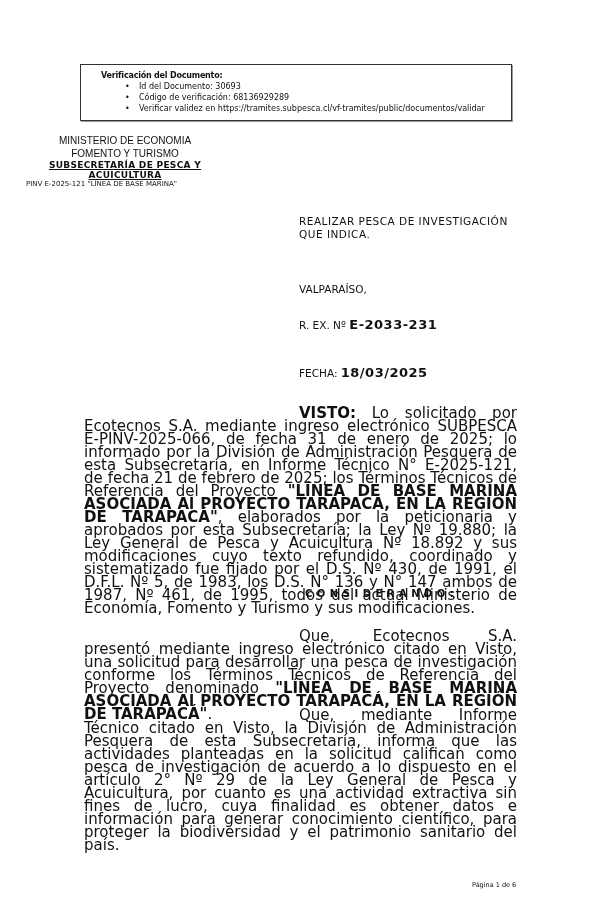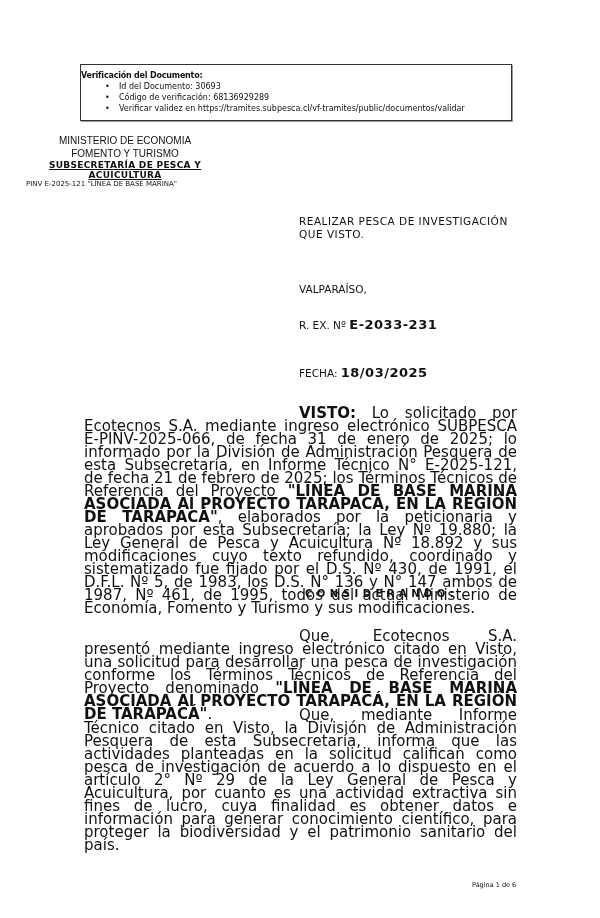--- a/index.html
+++ b/index.html
@@ -3,21 +3,21 @@
 <meta charset="utf-8">
 <style>
   html, body { margin: 0; padding: 0; }
   body {
     width: 600px; height: 918px; background: #ffffff; position: relative; overflow: hidden;
     font-family: "DejaVu Sans", "Liberation Sans", sans-serif; color: #111;
   }
   .verif-box {
     position: absolute; left: 80px; top: 64px; width: 432px; height: 57px;
     border: 1px solid #333; box-shadow: 1px 1px 0 #999;
-    font-size: 8px; line-height: 11px; box-sizing: border-box; padding: 5px 0 0 0;
+    font-size: 8px; line-height: 11px; box-sizing: border-box; padding: 5px 0 0 20px;
   }
   .verif-title { font-weight: bold; letter-spacing: -0.2px; }
   .verif-list { margin: 0; padding: 0; list-style: none; }
   .verif-list li { position: relative; padding-left: 38px; white-space: nowrap; overflow: hidden; }
   .verif-list li .bullet { position: absolute; left: 24px; top: 0; }
   .header-left { position: absolute; left: 30px; top: 134px; width: 190px; text-align: center; }
   .ministry { font-family: "Liberation Sans", sans-serif; font-size: 10px; line-height: 13px; }
   .subsec { font-weight: bold; font-size: 9px; line-height: 10px; text-decoration: underline; letter-spacing: 0.3px; }
   .pinv { font-size: 7px; line-height: 9px; white-space: nowrap; margin-left: -4px; text-align: left; }
   .right-col { position: absolute; left: 299px; width: 218px; font-size: 10.5px; }
@@ -54,21 +54,21 @@
 <div class="header-left">
   <div class="ministry">MINISTERIO DE ECONOMIA</div>
   <div class="ministry">FOMENTO Y TURISMO</div>
   <div class="subsec">SUBSECRETARÍA DE PESCA Y</div>
   <div class="subsec">ACUICULTURA</div>
   <div class="pinv">PINV E-2025-121 "LÍNEA DE BASE MARINA"</div>
 </div>
 
 <div class="right-col title-block">
   <span>REALIZAR PESCA DE INVESTIGACIÓN</span>
-  <span>QUE VISTO.</span>
+  <span>QUE INDICA.</span>
 </div>
 
 <div class="right-col city">VALPARAÍSO,</div>
 
 <div class="right-col rex">
   <span>R. EX. Nº </span><span class="num">E-2033-231</span>
 </div>
 
 <div class="right-col fecha">
   <span>FECHA: </span><span class="val">18/03/2025</span>

